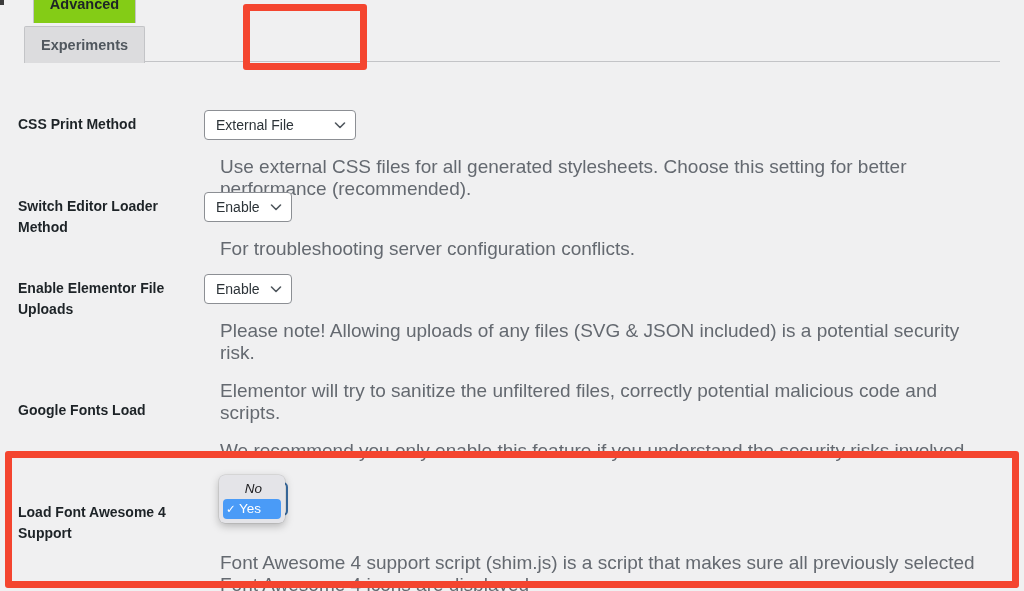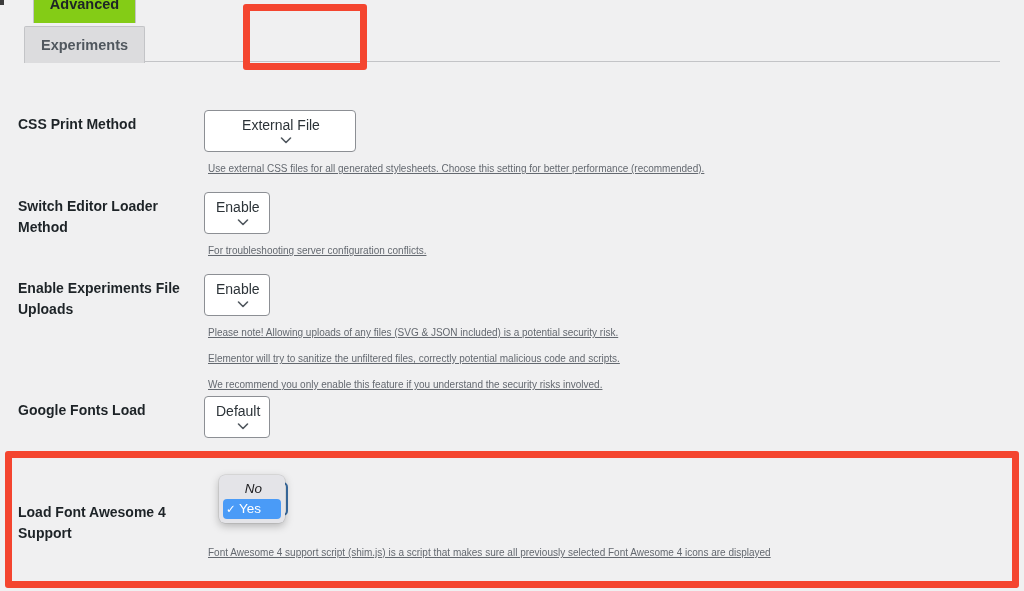--- a/index.html
+++ b/index.html
@@ -97,39 +97,37 @@
     background: #ffffff;
     border: 1px solid #8c8f94;
     border-radius: 4px;
     color: #2c3338;
     font-size: 14px;
     line-height: 18px;
     padding: 5px 9px 5px 11px;
     box-shadow: 0 0 0 transparent;
     box-sizing: border-box;
     min-height: 30px;
-    flex-direction: column;
   }
   .wpselect.wide { width: 152px; }
   .wpselect .caret {
     margin-left: 10px;
     display: inline-block;
     width: 12px;
     height: 12px;
     flex: none;
   }
   .wpselect .caret svg { display:block; }
 
   .desc {
     color: #646970;
-    font-size: 10px;
+    font-size: 19px;
     line-height: 22px;
-    margin: 4px;
+    margin: 16px;
     font-style: normal;
-    text-decoration: underline;
   }
   .desc-block { margin-top: 6px; }
 
   
   #row-css-print      { position:absolute; left:0; top:110px;  width:971px; }
   #row-switch-editor  { position:absolute; left:0; top:192px;  width:1024px; }
   #row-unfiltered     { position:absolute; left:0; top:274px;  width:1024px; }
   #row-google-fonts   { position:absolute; left:0; top:396px;  width:1008px; }
   #row-fontawesome    { position:absolute; left:0; top:498px;  width:1024px; }
 
@@ -252,49 +250,41 @@
           </svg>
       </span>
     </div>
     <div class="desc-block">
       <p class="desc">For troubleshooting server configuration conflicts.</p>
     </div>
   </div>
 </div>
 
 <div class="row" id="row-unfiltered">
-  <div class="row-label">Enable Experiments File Uploads</div>
+  <div class="row-label">Enable Elementor File Uploads</div>
   <div class="row-field">
     <div class="wpselect">
       <span>Enable</span>
       <span class="caret">
         <svg viewBox="0 0 12 12" width="12" height="12">
             <path d="M1.5 4 L6 8.5 L10.5 4" fill="none" stroke="#50575e" stroke-width="1.6" stroke-linecap="round" stroke-linejoin="round"></path>
           </svg>
       </span>
     </div>
     <div class="desc-block">
       <p class="desc">Please note! Allowing uploads of any files (SVG &amp; JSON included) is a potential security risk.</p>
       <p class="desc">Elementor will try to sanitize the unfiltered files, correctly potential malicious code and scripts.</p>
       <p class="desc">We recommend you only enable this feature if you understand the security risks involved.</p>
     </div>
   </div>
 </div>
 
 <div class="row" id="row-google-fonts">
   <div class="row-label">Google Fonts Load</div>
   <div class="row-field">
-    <div class="wpselect">
-      <span>Default</span>
-      <span class="caret">
-        <svg viewBox="0 0 12 12" width="12" height="12">
-            <path d="M1.5 4 L6 8.5 L10.5 4" fill="none" stroke="#50575e" stroke-width="1.6" stroke-linecap="round" stroke-linejoin="round"></path>
-          </svg>
-      </span>
-    </div>
   </div>
 </div>
 
 <div class="row" id="row-fontawesome">
   <div class="row-label">Load Font Awesome 4 Support</div>
   <div class="row-field">
     <div style="height:38px"></div>
     <div class="desc-block">
       <p class="desc">Font Awesome 4 support script (shim.js) is a script that makes sure all previously selected Font Awesome 4 icons are displayed</p>
     </div>

